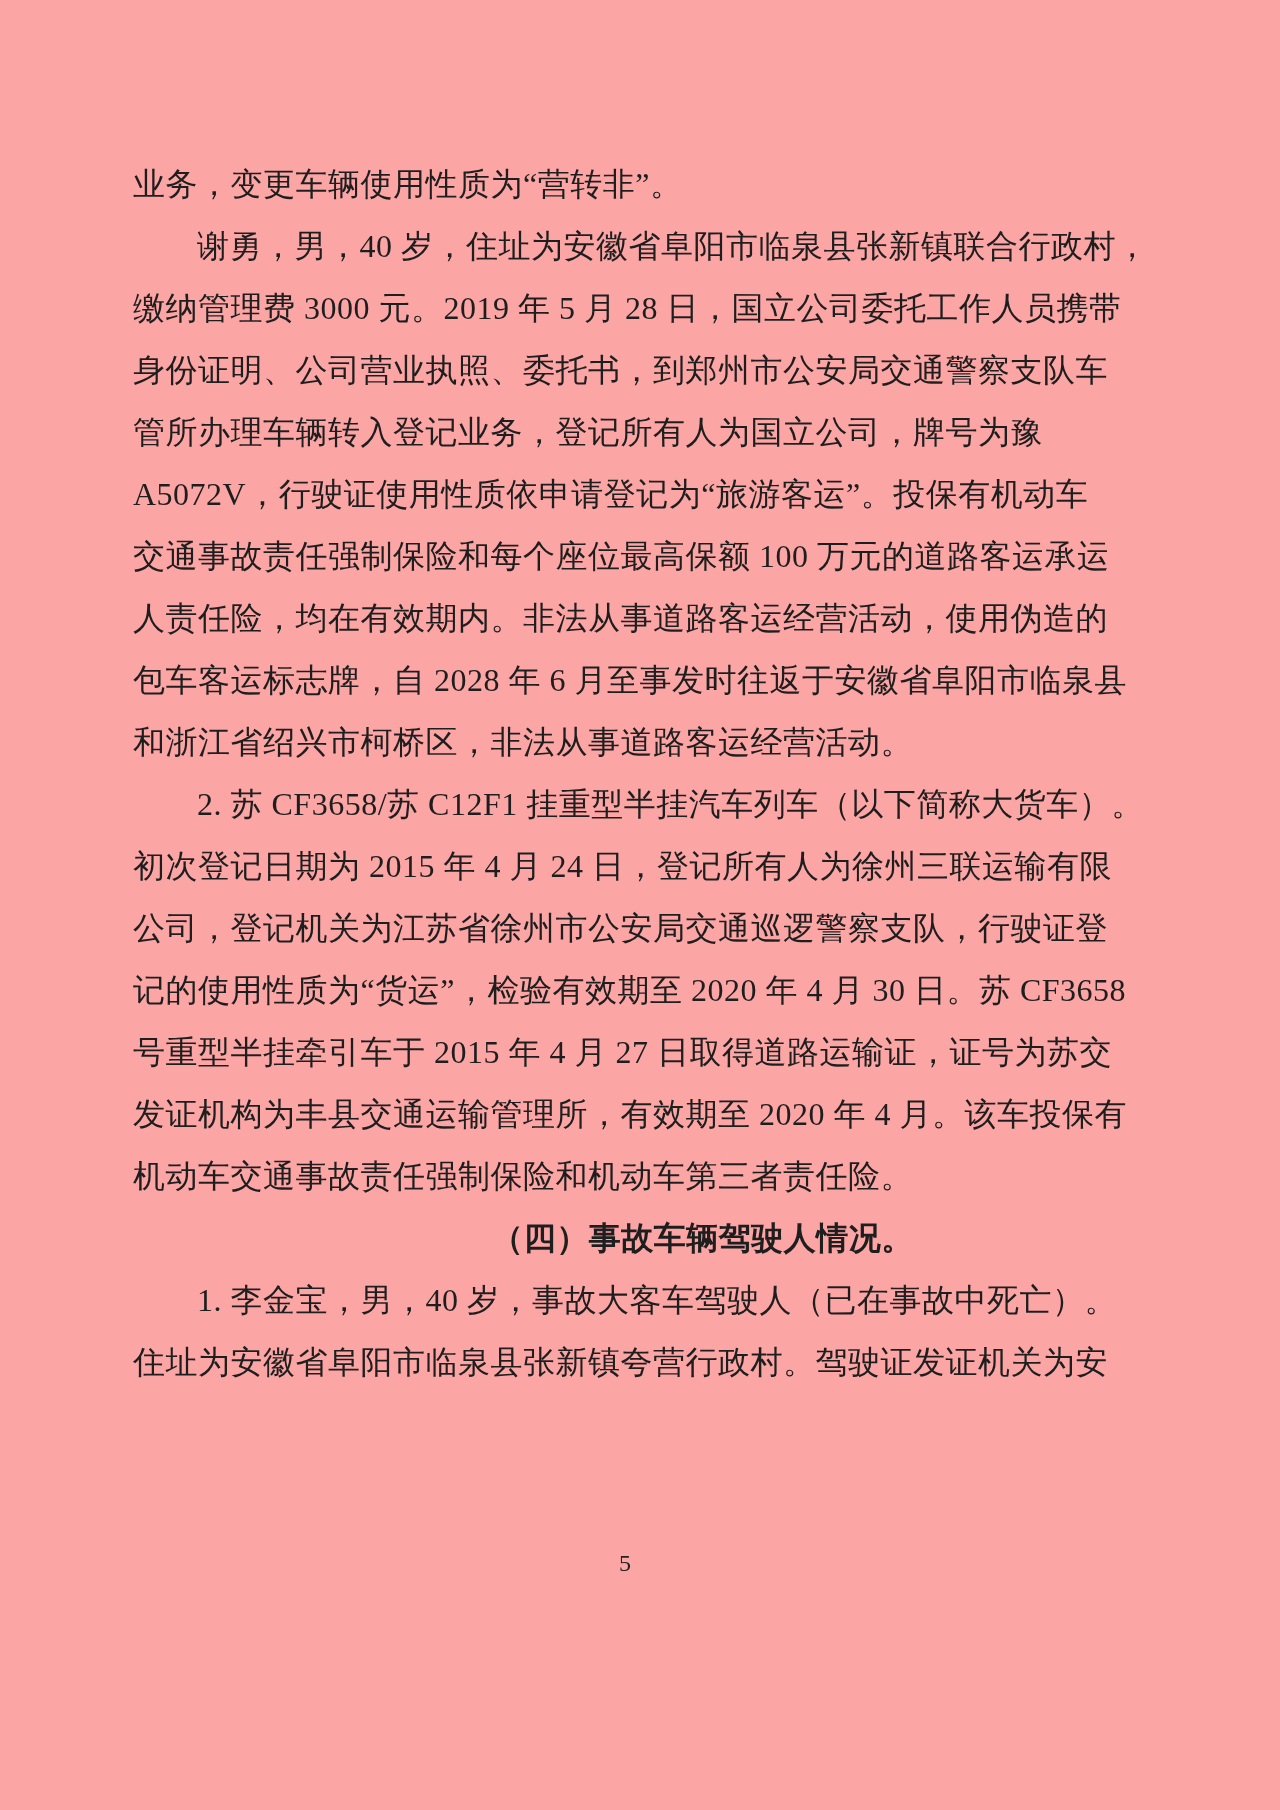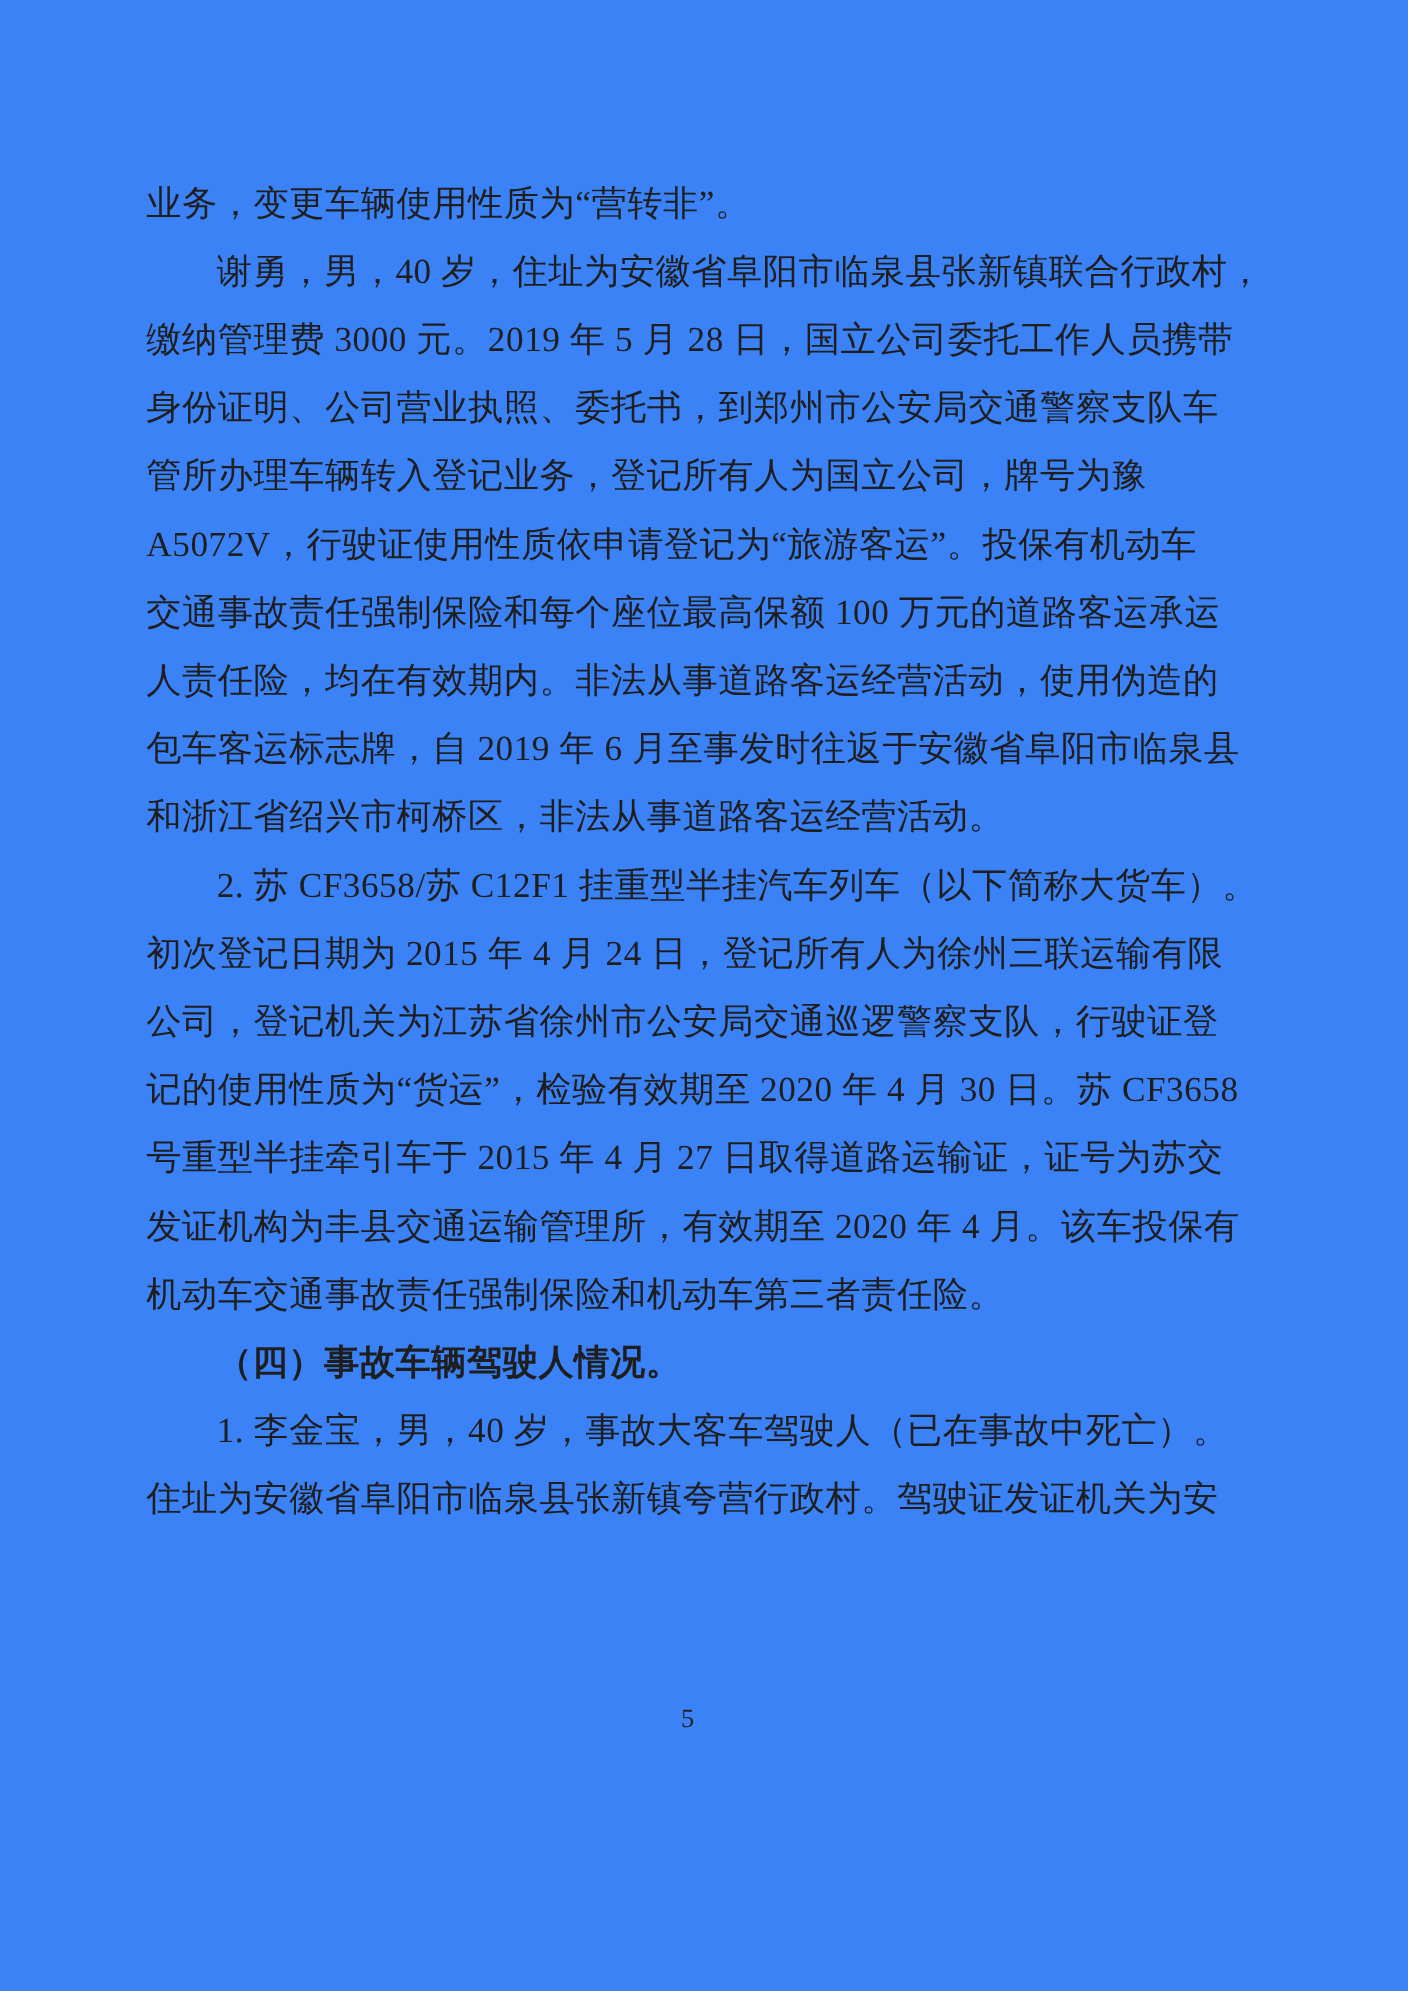--- a/index.html
+++ b/index.html
@@ -4,21 +4,21 @@
 <style>
   html, body {
     margin: 0;
     padding: 0;
     background: #ffffff;
   }
   .page {
     position: relative;
     width: 1280px;
     height: 1810px;
-    background: #3b82f6;
+    background: #fca5a5;
     overflow: hidden;
     font-family: "Liberation Serif", "DejaVu Serif", serif;
     color: #1e1e1e;
   }
   .text-block {
     position: absolute;
     left: 133px;
     top: 153px;
     width: 1075px;
   }
@@ -28,20 +28,21 @@
     height: 62px;
     white-space: nowrap;
     letter-spacing: 0.5px;
     text-align: left;
   }
   .line.indent {
     text-indent: 64px;
   }
   .line.heading {
     font-weight: bold;
+    text-align: center;
   }
   .page-number {
     position: absolute;
     left: 0;
     right: 30px;
     top: 1548px;
     text-align: center;
     font-size: 24px;
     line-height: 30px;
     color: #222;
@@ -54,21 +55,21 @@
 <div class="page">
   <div class="text-block">
     <div class="line">业务，变更车辆使用性质为“营转非”。</div>
     <div class="line indent">谢勇，男，40 岁，住址为安徽省阜阳市临泉县张新镇联合行政村，</div>
     <div class="line">缴纳管理费 3000 元。2019 年 5 月 28 日，国立公司委托工作人员携带</div>
     <div class="line">身份证明、公司营业执照、委托书，到郑州市公安局交通警察支队车</div>
     <div class="line">管所办理车辆转入登记业务，登记所有人为国立公司，牌号为豫</div>
     <div class="line">A5072V，行驶证使用性质依申请登记为“旅游客运”。投保有机动车</div>
     <div class="line">交通事故责任强制保险和每个座位最高保额 100 万元的道路客运承运</div>
     <div class="line">人责任险，均在有效期内。非法从事道路客运经营活动，使用伪造的</div>
-    <div class="line">包车客运标志牌，自 2019 年 6 月至事发时往返于安徽省阜阳市临泉县</div>
+    <div class="line">包车客运标志牌，自 2028 年 6 月至事发时往返于安徽省阜阳市临泉县</div>
     <div class="line">和浙江省绍兴市柯桥区，非法从事道路客运经营活动。</div>
     <div class="line indent">2. 苏 CF3658/苏 C12F1 挂重型半挂汽车列车（以下简称大货车）。</div>
     <div class="line">初次登记日期为 2015 年 4 月 24 日，登记所有人为徐州三联运输有限</div>
     <div class="line">公司，登记机关为江苏省徐州市公安局交通巡逻警察支队，行驶证登</div>
     <div class="line">记的使用性质为“货运”，检验有效期至 2020 年 4 月 30 日。苏 CF3658</div>
     <div class="line">号重型半挂牵引车于 2015 年 4 月 27 日取得道路运输证，证号为苏交</div>
     <div class="line">发证机构为丰县交通运输管理所，有效期至 2020 年 4 月。该车投保有</div>
     <div class="line">机动车交通事故责任强制保险和机动车第三者责任险。</div>
     <div class="line indent heading">（四）事故车辆驾驶人情况。</div>
     <div class="line indent">1. 李金宝，男，40 岁，事故大客车驾驶人（已在事故中死亡）。</div>

